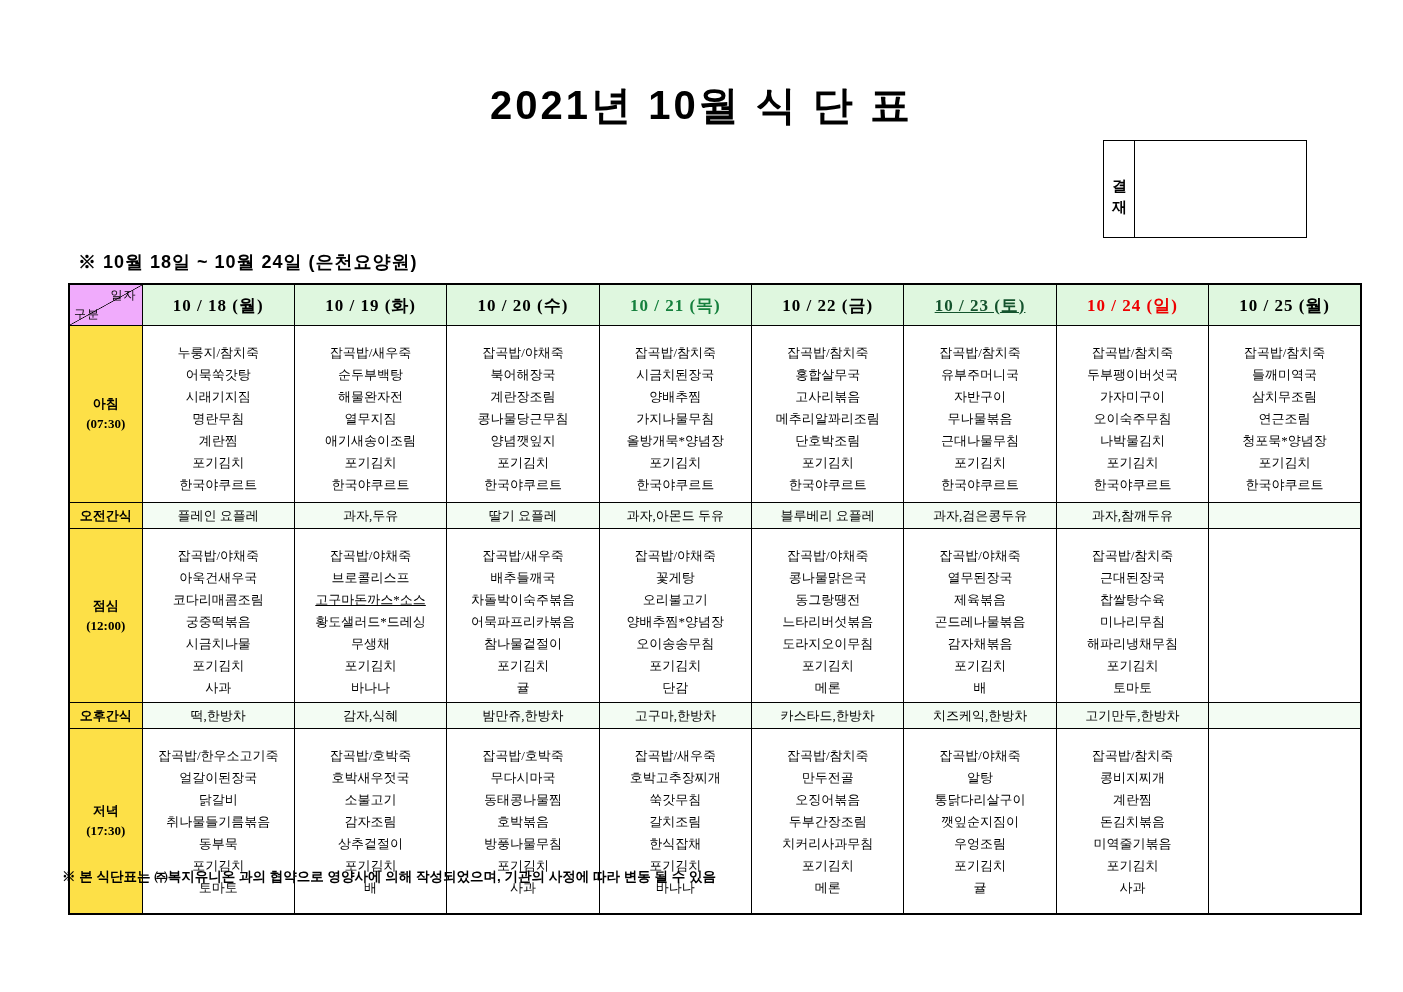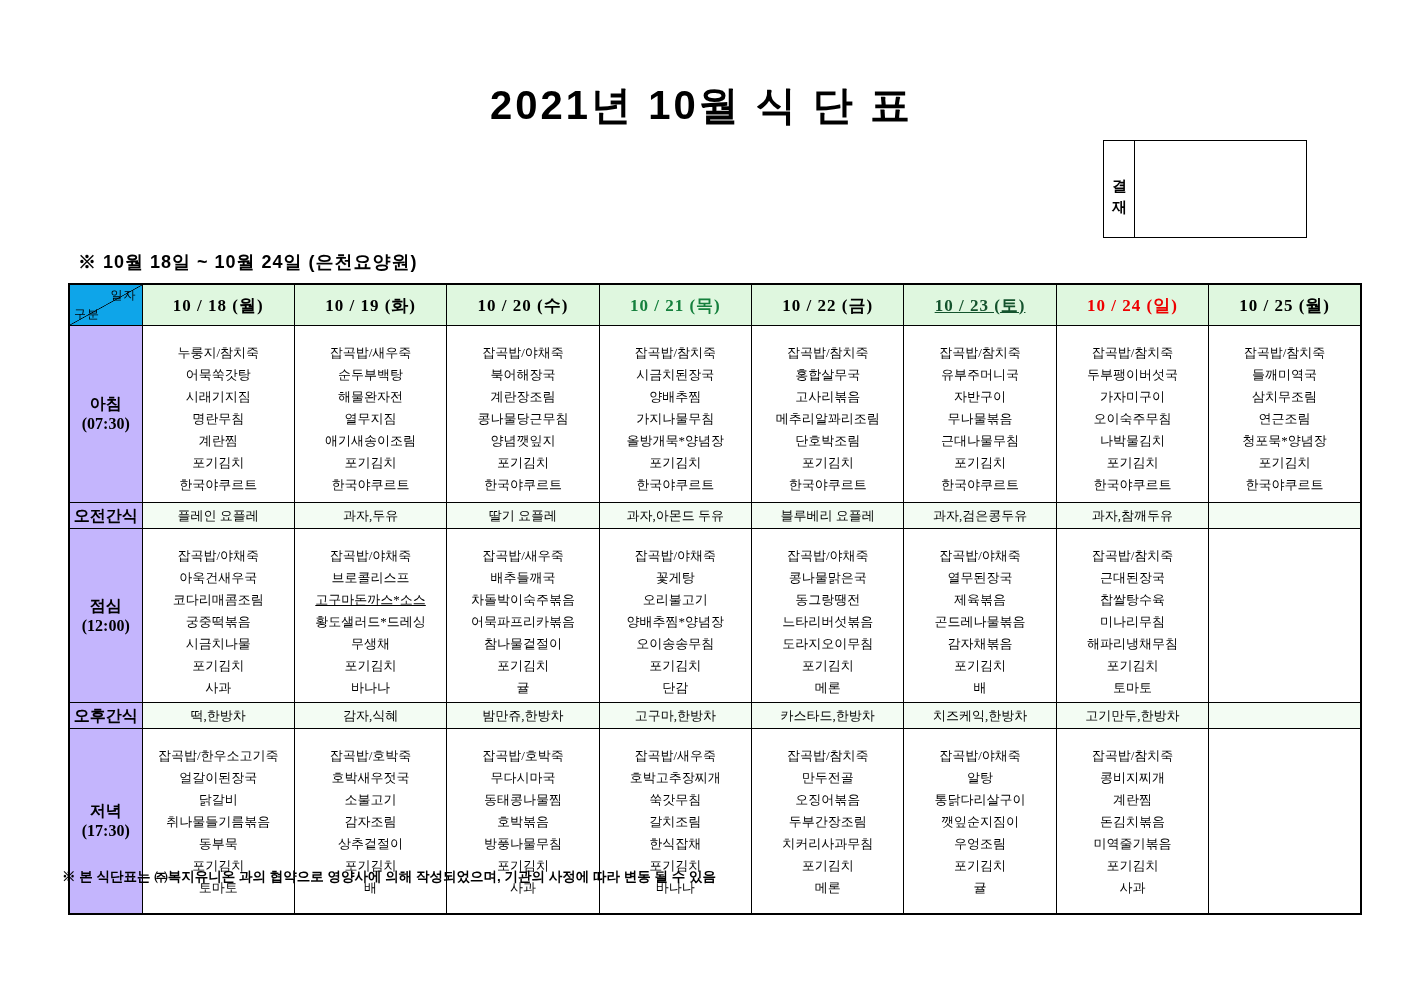--- a/index.html
+++ b/index.html
@@ -19,26 +19,26 @@
   .approval .blanks div{flex:1;}
   .approval .blanks div:first-child{border-right:1px solid #000;}
   .subtitle{position:absolute;left:78px;top:250px;font-family:"Liberation Sans",sans-serif;
             font-weight:bold;font-size:18px;letter-spacing:1px;}
   
   .table-wrap{position:absolute;left:68px;top:283px;width:1294px;}
   table{border-collapse:collapse;table-layout:fixed;width:1294px;border:2px solid #000;}
   th,td{border:1px solid #000;padding:0;vertical-align:middle;}
   col.c-label{width:73px;}
   thead th{height:40px;background:#dff7df;font-size:17px;font-weight:bold;letter-spacing:1px;}
-  .corner{position:relative;background:#0ea5e9;overflow:hidden;}
+  .corner{position:relative;background:#f0abfc;overflow:hidden;}
   .corner .diag{position:absolute;inset:0;
       background:linear-gradient(to bottom right,transparent calc(50% - 0.7px),#000 50%,transparent calc(50% + 0.7px));}
   .corner .top{position:absolute;top:2px;right:5px;font-size:12px;font-weight:normal;}
   .corner .bottom{position:absolute;bottom:2px;left:4px;font-size:12px;font-weight:normal;}
-  th.rowlabel{background:#c4b5fd;font-size:16px;font-weight:bold;}
+  th.rowlabel{background:#fde047;font-size:13px;font-weight:bold;}
   th.rowlabel div{line-height:20px;}
   td{font-size:13px;text-align:center;}
   td div{line-height:22px;height:22px;white-space:nowrap;overflow:hidden;}
   tr.row-meal td{vertical-align:top;padding-top:16px;}
   tr.row-breakfast td{height:160px;}
   tr.row-lunch td{height:157px;}
   tr.row-dinner td{height:168px;}
   tr.row-snack td{height:25px;background:#f3fcf3;}
   tr.row-snack td div{line-height:25px;height:25px;}
   .u{text-decoration:underline;}

